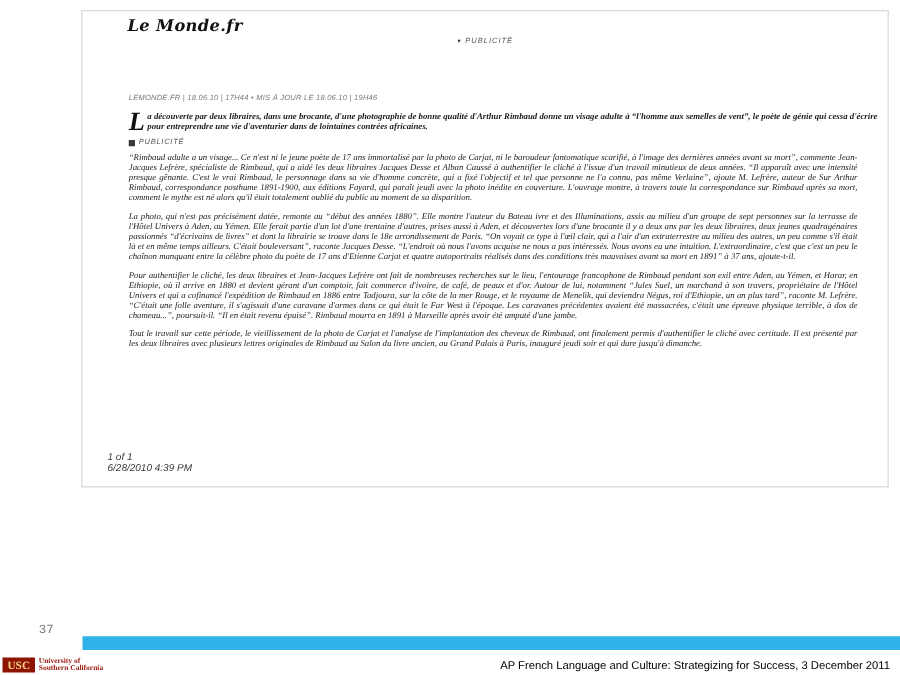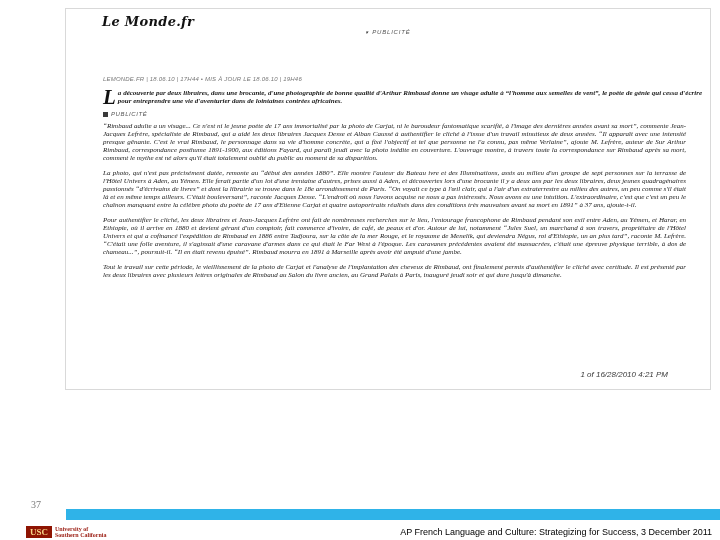--- a/index.html
+++ b/index.html
@@ -23,30 +23,30 @@
   .meta{font-family:"Liberation Sans",sans-serif;font-size:6px;color:#777;
         margin:3px 0 7px 0;letter-spacing:.2px;text-transform:uppercase;}
   .lead{font-size:7px;line-height:8px;font-weight:bold;color:#1a1a1a;text-align:justify;margin:0 0 6px 0;}
   .dropcap{float:left;font-size:21px;line-height:17px;font-weight:bold;color:#111;padding-right:2px;}
   .ad-inline{display:flex;align-items:center;gap:3px;margin:5px 0 5px 0;
         font-family:"Liberation Sans",sans-serif;font-size:6px;letter-spacing:.6px;color:#555;}
   .ad-sq{width:5px;height:5px;background:#3a3a3a;display:inline-block;}
   .body-p{font-size:7px;line-height:8px;color:#202020;text-align:justify;margin:0 16px 7px 0;}
 
   .page-footer{position:absolute;left:20px;right:42px;bottom:10px;display:flex;
-        justify-content:flex-end;font-family:"Liberation Sans",sans-serif;font-size:8px;color:#3a3a3a;}
+        justify-content:flex-start;font-family:"Liberation Sans",sans-serif;font-size:8px;color:#3a3a3a;flex-direction:column;}
 
   
-  .slide-num{position:absolute;left:31px;top:499px;font-family:Liberation Serif, serif;
+  .slide-num{position:absolute;left:31px;top:499px;font-family:Liberation Mono, monospace;
         font-size:10px;color:#7a7a7a;}
   .accent-bar{position:absolute;left:66px;top:509px;width:654px;height:11px;background:#2fb3e8;}
 
   .usc{position:absolute;left:2px;top:524px;display:flex;align-items:center;gap:3px;height:15px;}
   .usc-mono{background:#8e1402;color:#f6d488;font-family:"Liberation Serif",serif;
-        font-weight:bold;font-size:9px;padding:1px 4px;margin-left:24px;}
+        font-weight:bold;font-size:9px;padding:1px 4px;}
   .usc-word{font-family:"Liberation Serif",serif;color:#9a1b10;font-weight:bold;
         font-size:6px;line-height:6px;}
 
   .caption{position:absolute;right:8px;top:527px;font-family:"Liberation Sans",sans-serif;
         font-size:9px;color:#000;text-align:center;}
 </style>
 </head>
 <body>
 
 <div class="slide">
@@ -73,21 +73,21 @@
       </div>
 
       <p class="body-p">“Rimbaud adulte a un visage... Ce n'est ni le jeune poète de 17 ans immortalisé par la photo de Carjat, ni le baroudeur fantomatique scarifié, à l'image des dernières années avant sa mort”, commente Jean-Jacques Lefrère, spécialiste de Rimbaud, qui a aidé les deux libraires Jacques Desse et Alban Caussé à authentifier le cliché à l'issue d'un travail minutieux de deux années. “Il apparaît avec une intensité presque gênante. C'est le vrai Rimbaud, le personnage dans sa vie d'homme concrète, qui a fixé l'objectif et tel que personne ne l'a connu, pas même Verlaine”, ajoute M. Lefrère, auteur de Sur Arthur Rimbaud, correspondance posthume 1891-1900, aux éditions Fayard, qui paraît jeudi avec la photo inédite en couverture. L'ouvrage montre, à travers toute la correspondance sur Rimbaud après sa mort, comment le mythe est né alors qu'il était totalement oublié du public au moment de sa disparition.</p>
       <p class="body-p">La photo, qui n'est pas précisément datée, remonte au “début des années 1880”. Elle montre l'auteur du Bateau ivre et des Illuminations, assis au milieu d'un groupe de sept personnes sur la terrasse de l'Hôtel Univers à Aden, au Yémen. Elle ferait partie d'un lot d'une trentaine d'autres, prises aussi à Aden, et découvertes lors d'une brocante il y a deux ans par les deux libraires, deux jeunes quadragénaires passionnés “d'écrivains de livres” et dont la librairie se trouve dans le 18e arrondissement de Paris. “On voyait ce type à l'œil clair, qui a l'air d'un extraterrestre au milieu des autres, un peu comme s'il était là et en même temps ailleurs. C'était bouleversant”, raconte Jacques Desse. “L'endroit où nous l'avons acquise ne nous a pas intéressés. Nous avons eu une intuition. L'extraordinaire, c'est que c'est un peu le chaînon manquant entre la célèbre photo du poète de 17 ans d'Etienne Carjat et quatre autoportraits réalisés dans des conditions très mauvaises avant sa mort en 1891” à 37 ans, ajoute-t-il.</p>
       <p class="body-p">Pour authentifier le cliché, les deux libraires et Jean-Jacques Lefrère ont fait de nombreuses recherches sur le lieu, l'entourage francophone de Rimbaud pendant son exil entre Aden, au Yémen, et Harar, en Ethiopie, où il arrive en 1880 et devient gérant d'un comptoir, fait commerce d'ivoire, de café, de peaux et d'or. Autour de lui, notamment “Jules Suel, un marchand à son travers, propriétaire de l'Hôtel Univers et qui a cofinancé l'expédition de Rimbaud en 1886 entre Tadjoura, sur la côte de la mer Rouge, et le royaume de Menelik, qui deviendra Négus, roi d'Ethiopie, un an plus tard”, raconte M. Lefrère. “C'était une folle aventure, il s'agissait d'une caravane d'armes dans ce qui était le Far West à l'époque. Les caravanes précédentes avaient été massacrées, c'était une épreuve physique terrible, à dos de chameau...”, poursuit-il. “Il en était revenu épuisé”. Rimbaud mourra en 1891 à Marseille après avoir été amputé d'une jambe.</p>
       <p class="body-p">Tout le travail sur cette période, le vieillissement de la photo de Carjat et l'analyse de l'implantation des cheveux de Rimbaud, ont finalement permis d'authentifier le cliché avec certitude. Il est présenté par les deux libraires avec plusieurs lettres originales de Rimbaud au Salon du livre ancien, au Grand Palais à Paris, inauguré jeudi soir et qui dure jusqu'à dimanche.</p>
     </div>
 
     <div class="page-footer">
       <span>1 of 1</span>
-      <span>6/28/2010 4:21 PM</span>
+      <span>6/28/2010 4:39 PM</span>
     </div>
   </div>
 
   <div class="slide-num">37</div>
 
   <div class="accent-bar"></div>
 
   <div class="usc">
     <span class="usc-mono">USC</span>
     <span class="usc-word">

